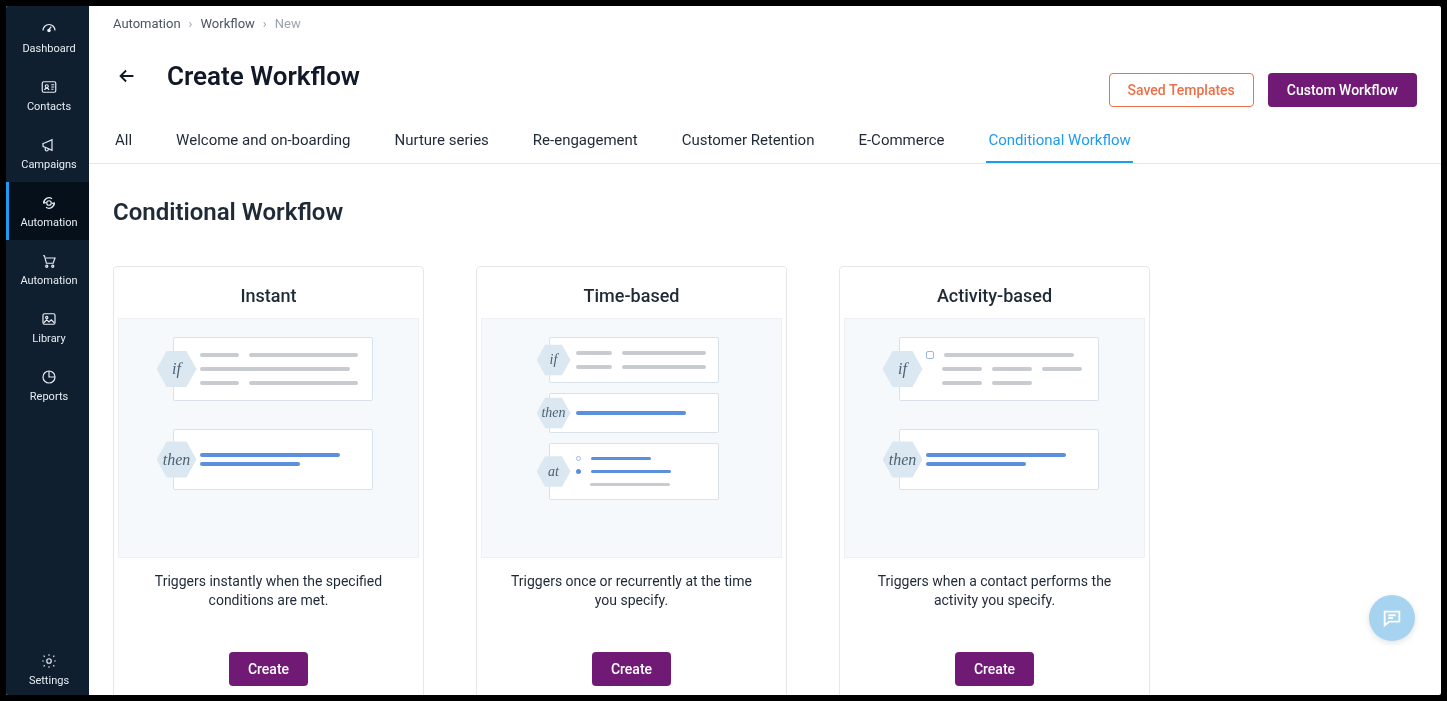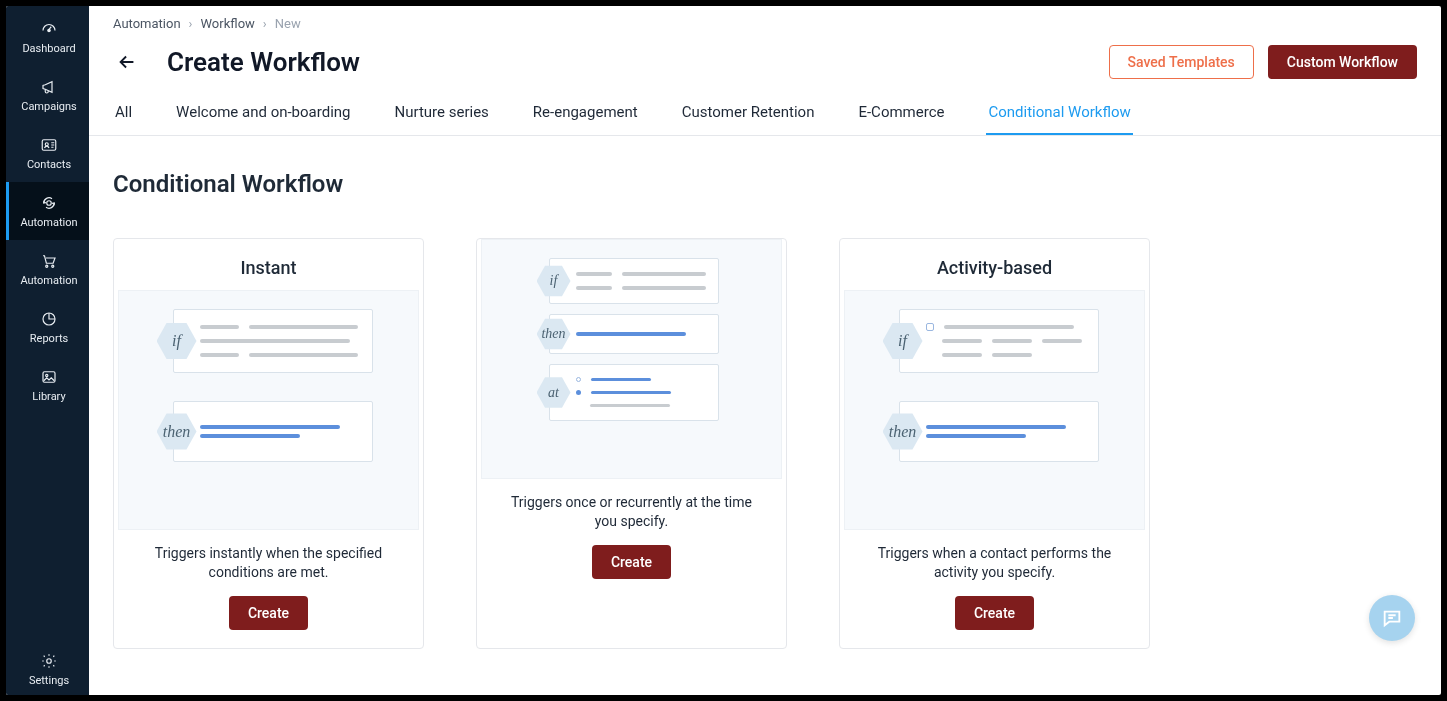--- a/index.html
+++ b/index.html
@@ -99,28 +99,29 @@
     margin-left: 8px;
   }
   .head-actions { display: flex; gap: 14px; }
   .btn {
     display: inline-flex; align-items: center; justify-content: center;
     height: 34px; padding: 0 18px;
     font-size: 14px; font-weight: 500;
     border-radius: 4px;
     cursor: pointer;
     border: 1px solid transparent;
+    margin-top: 28px;
   }
   .btn-outline {
     border-color: #ee6f4a;
     color: #ee6f4a;
     background: #fff;
   }
   .btn-primary {
-    background: #7f1d1d;
+    background: #701a75;
     color: #fff;
   }
   .btn-primary.small { height: 34px; padding: 0 18px; }
 
   .tabs {
     display: flex;
     gap: 40px;
     padding: 0 24px;
     border-bottom: 1px solid #e5e7eb;
   }
@@ -252,36 +253,36 @@
               <path d="M4 14a8 8 0 0 1 16 0"></path>
               <circle cx="12" cy="14" r="1.6" fill="currentColor"></circle>
               <path d="M12 12.5 15 9"></path>
             </svg>
         </span>
         <span class="label">Dashboard</span>
       </div>
       <div class="side-item">
         <span class="icon">
           <svg viewBox="0 0 24 24" width="20" height="18" fill="none" stroke="currentColor" stroke-width="1.6">
-              <path d="M4 10v4l3 1 9 4V5l-9 4Z"></path>
-              <path d="M7 15v3a2 2 0 0 0 4 0v-1"></path>
-            </svg>
-        </span>
-        <span class="label">Campaigns</span>
-      </div>
-      <div class="side-item">
-        <span class="icon">
-          <svg viewBox="0 0 24 24" width="20" height="18" fill="none" stroke="currentColor" stroke-width="1.6">
               <rect x="3" y="5" width="18" height="14" rx="2"></rect>
               <circle cx="9" cy="11" r="2"></circle>
               <path d="M6 16c.6-1.5 2-2.5 3-2.5s2.4 1 3 2.5M15 9h4M15 12h4M15 15h3"></path>
             </svg>
         </span>
         <span class="label">Contacts</span>
       </div>
+      <div class="side-item">
+        <span class="icon">
+          <svg viewBox="0 0 24 24" width="20" height="18" fill="none" stroke="currentColor" stroke-width="1.6">
+              <path d="M4 10v4l3 1 9 4V5l-9 4Z"></path>
+              <path d="M7 15v3a2 2 0 0 0 4 0v-1"></path>
+            </svg>
+        </span>
+        <span class="label">Campaigns</span>
+      </div>
       <div class="side-item active">
         <span class="icon">
           <svg viewBox="0 0 24 24" width="20" height="18" fill="none" stroke="currentColor" stroke-width="1.6">
               <circle cx="12" cy="12" r="3"></circle>
               <path d="M5 12a7 7 0 0 1 11-5.7M19 12a7 7 0 0 1-11 5.7"></path>
               <path d="M5.5 9 5 12l3-.5M18.5 15 19 12l-3 .5"></path>
             </svg>
         </span>
         <span class="label">Automation</span>
       </div>
@@ -291,35 +292,35 @@
               <path d="M4 5h2l2.5 10h9L20 8H8"></path>
               <circle cx="9" cy="19" r="1.4"></circle>
               <circle cx="17" cy="19" r="1.4"></circle>
             </svg>
         </span>
         <span class="label">Automation</span>
       </div>
       <div class="side-item">
         <span class="icon">
           <svg viewBox="0 0 24 24" width="20" height="18" fill="none" stroke="currentColor" stroke-width="1.6">
-              <circle cx="12" cy="12" r="8"></circle>
-              <path d="M12 4v8h8"></path>
-            </svg>
-        </span>
-        <span class="label">Reports</span>
-      </div>
-      <div class="side-item">
-        <span class="icon">
-          <svg viewBox="0 0 24 24" width="20" height="18" fill="none" stroke="currentColor" stroke-width="1.6">
               <rect x="4" y="5" width="16" height="14" rx="2"></rect>
               <circle cx="9" cy="10" r="1.5"></circle>
               <path d="M5 17l4-4 3 3 3-3 4 4"></path>
             </svg>
         </span>
         <span class="label">Library</span>
+      </div>
+      <div class="side-item">
+        <span class="icon">
+          <svg viewBox="0 0 24 24" width="20" height="18" fill="none" stroke="currentColor" stroke-width="1.6">
+              <circle cx="12" cy="12" r="8"></circle>
+              <path d="M12 4v8h8"></path>
+            </svg>
+        </span>
+        <span class="label">Reports</span>
       </div>
     </div>
     <div class="side-bottom">
       <div class="side-item">
         <span class="icon">
           <svg viewBox="0 0 24 24" width="20" height="18" fill="none" stroke="currentColor" stroke-width="1.6">
               <circle cx="12" cy="12" r="3"></circle>
               <path d="M12 3v2M12 19v2M4.9 4.9l1.4 1.4M17.7 17.7l1.4 1.4M3 12h2M19 12h2M4.9 19.1l1.4-1.4M17.7 6.3l1.4-1.4"></path>
             </svg>
         </span>
@@ -395,20 +396,21 @@
               </div>
             </div>
           </div>
           <div class="card-desc">Triggers instantly when the specified conditions are met.</div>
           <div class="btn-wrap">
             <div class="btn btn-primary small">Create</div>
           </div>
         </div>
 
         <div class="card">
+          <div class="card-title">Time-based</div>
           <div class="card-illus">
             <div class="illus-inner" style="gap:10px;">
               <div class="row" style="margin-left:4px;">
                 <div class="hex sm">if</div>
                 <div class="panel narrow" style="width:170px;">
                   <div class="dbl">
                       <div class="line short"></div>
                       <div class="line" style="width:90px;"></div>
                     </div>
                   <div class="dbl">

